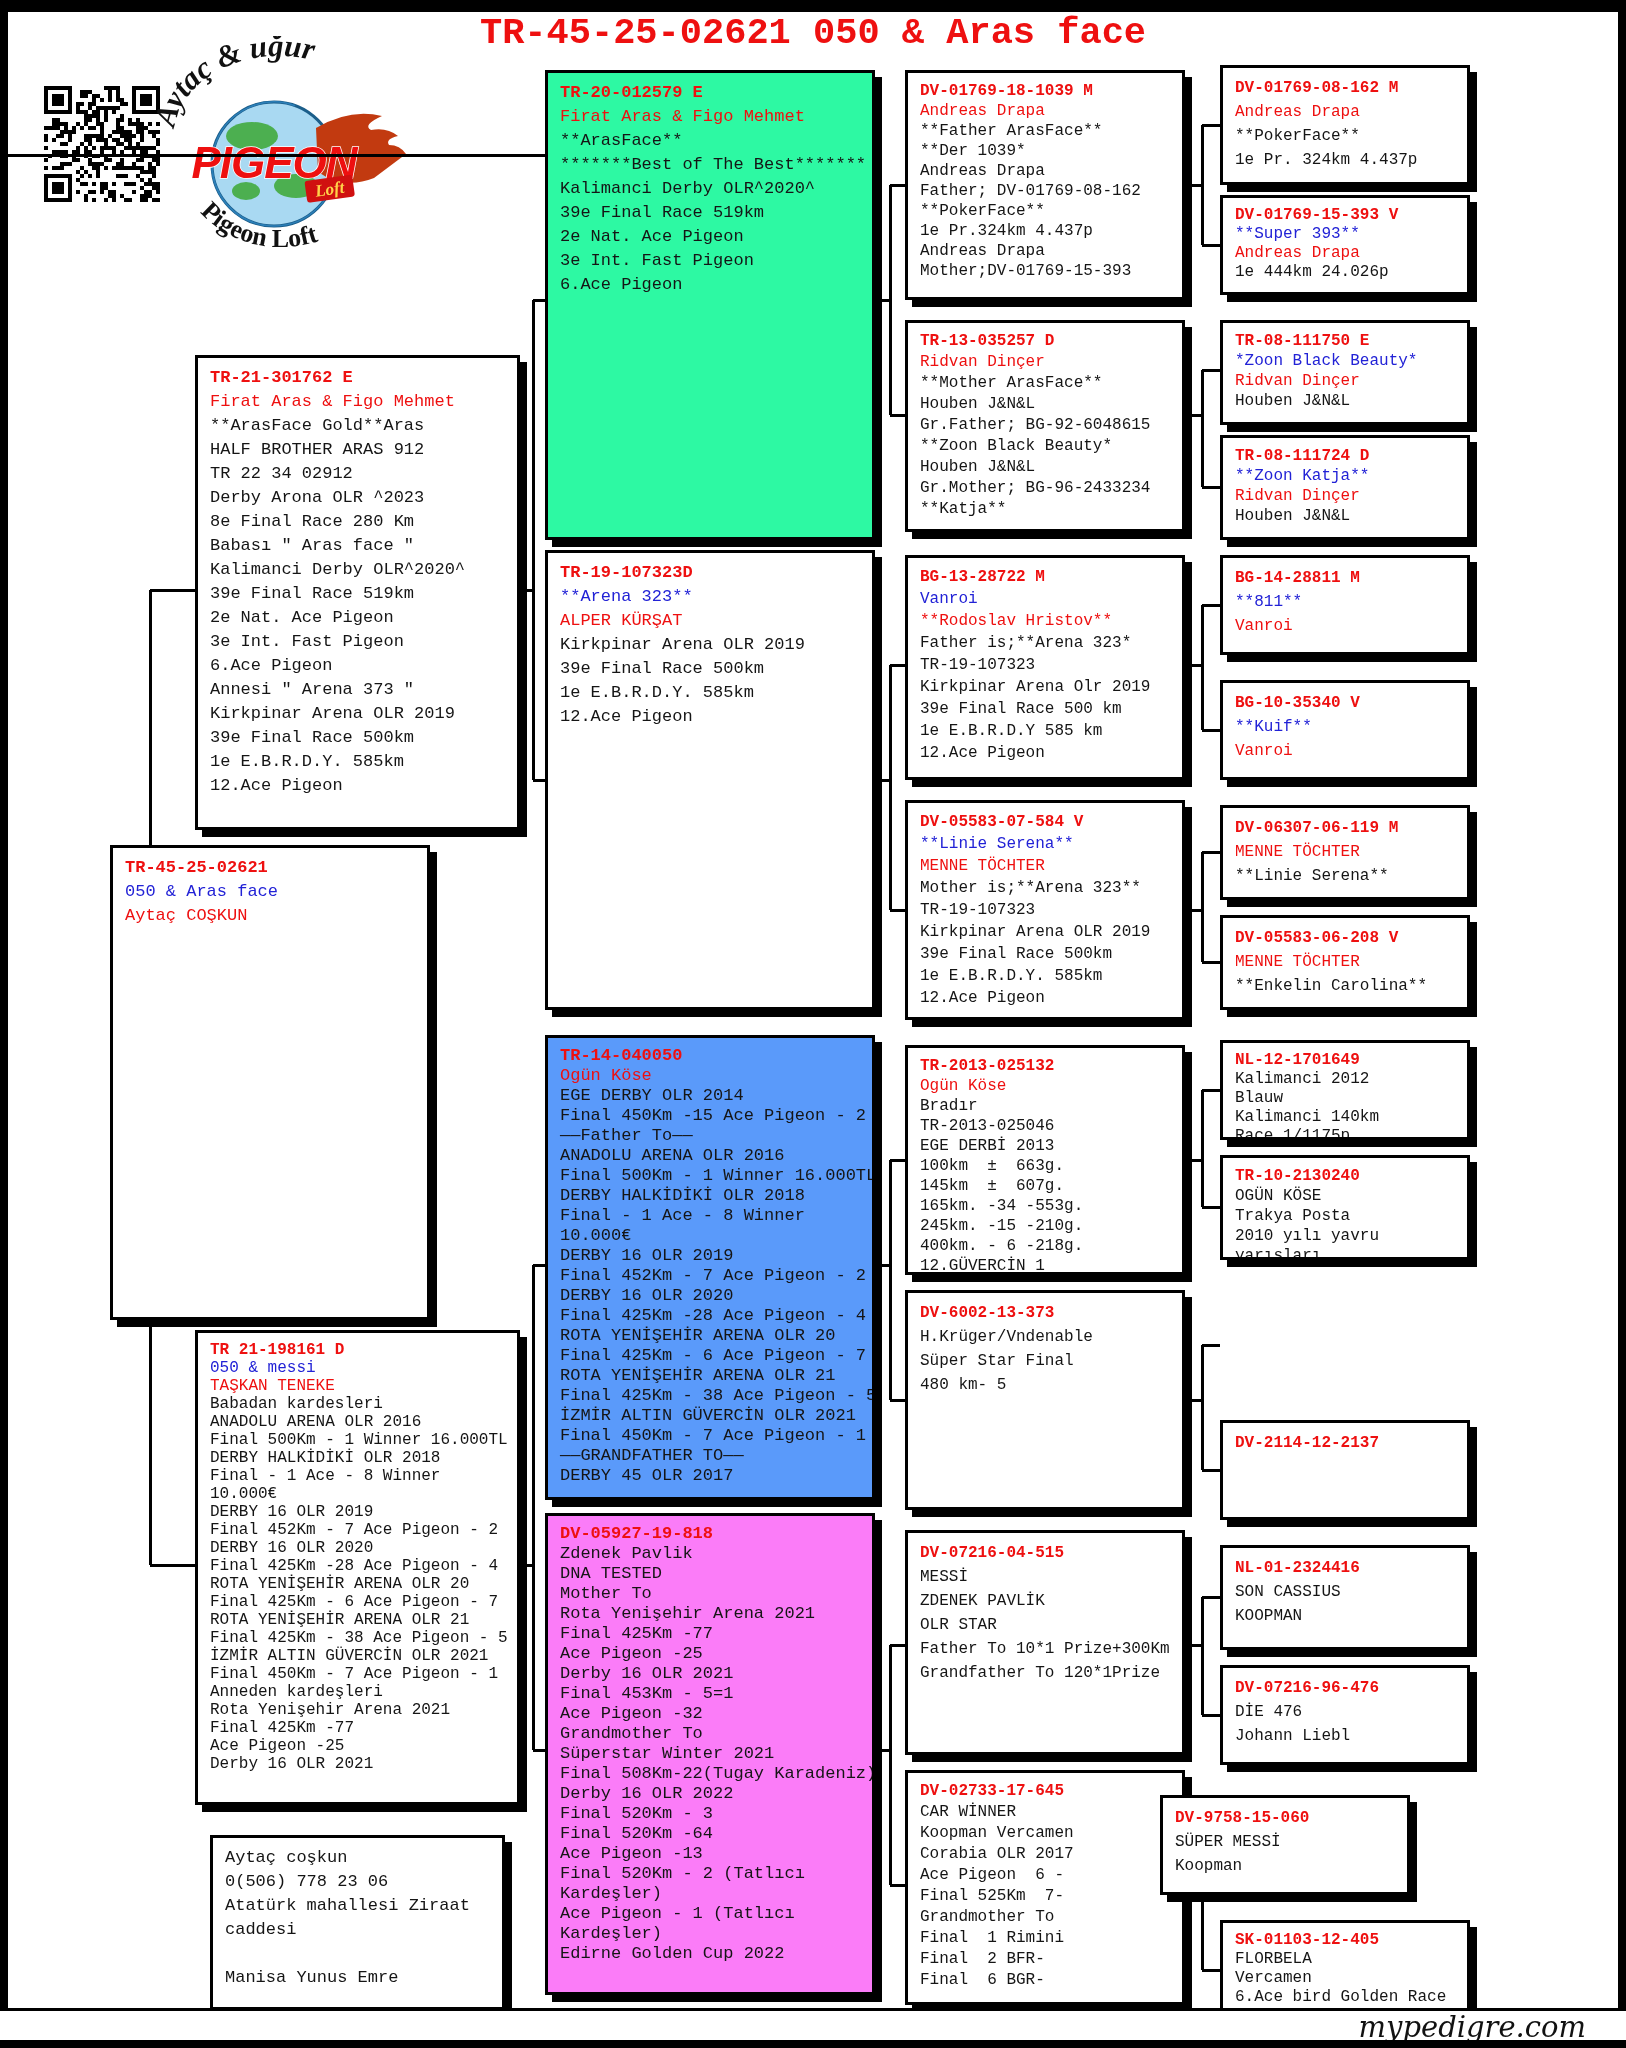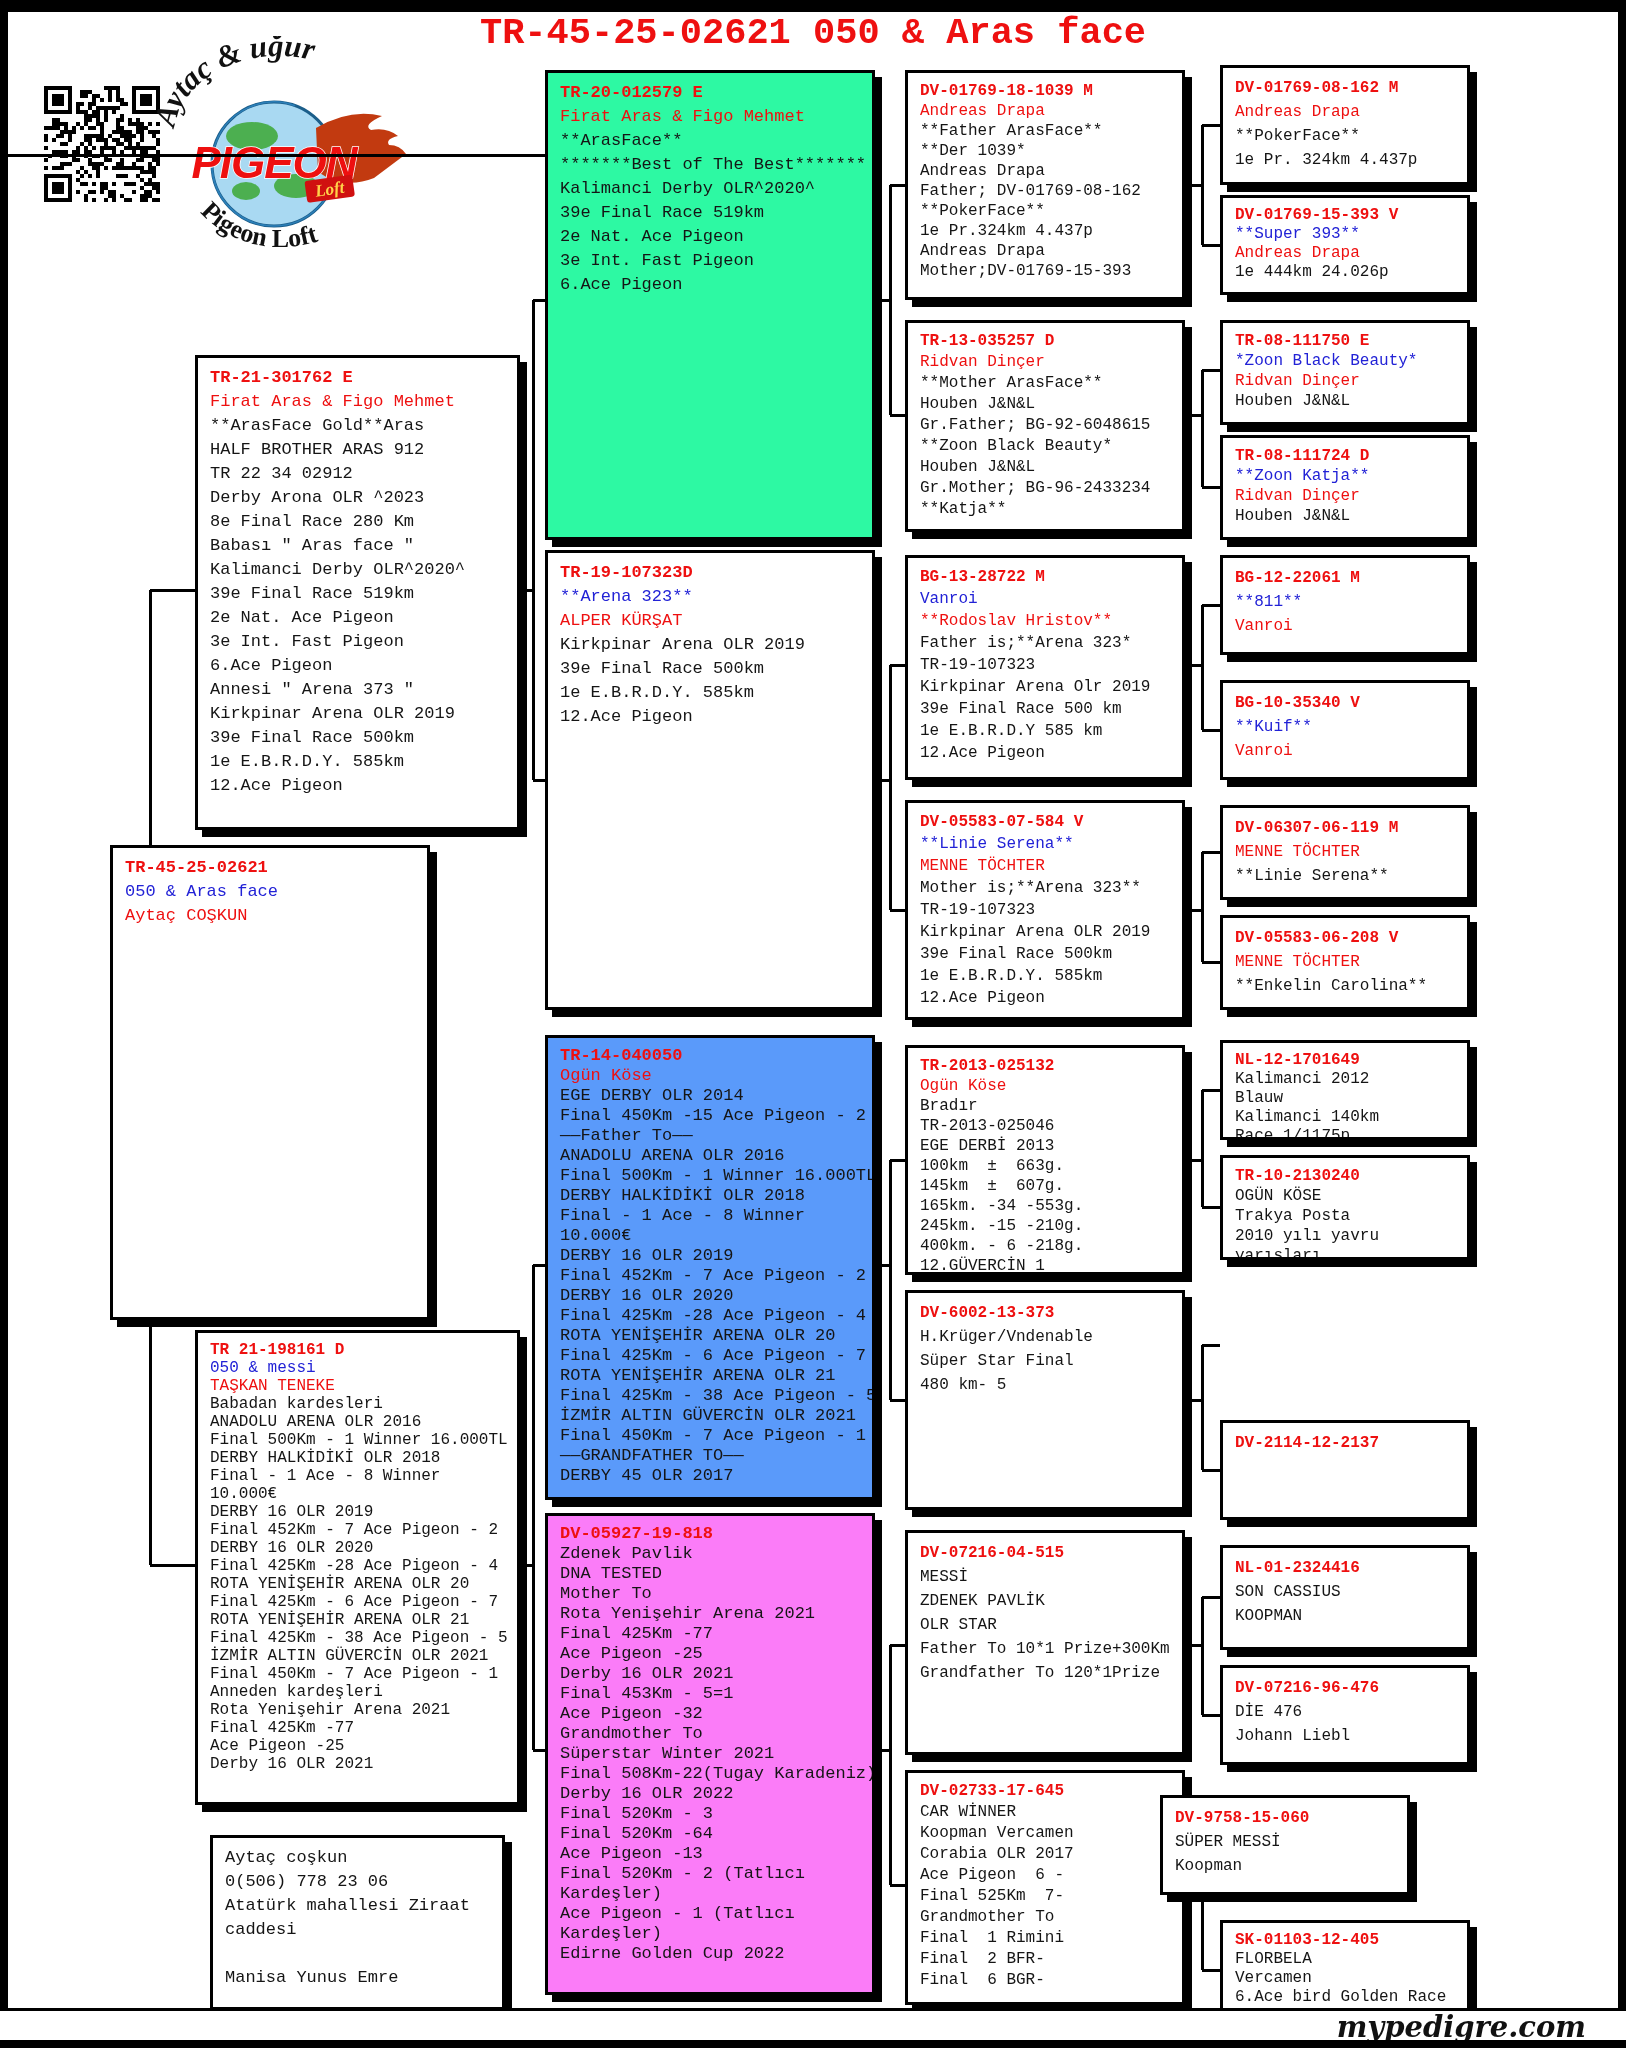--- a/index.html
+++ b/index.html
@@ -20,21 +20,21 @@
   #title{
     position:absolute;top:12px;left:50%;transform:translateX(-50%);
     font-size:37px;font-weight:bold;color:#ee1010;white-space:nowrap;margin:0;
   }
   #watermark-strip{
     position:absolute;left:0;top:2008px;width:1626px;height:32px;background:#fff;
     text-align:right;
   }
   #watermark-strip span{
     font-family:"DejaVu Serif","Liberation Serif",serif;
-    font-style:italic;font-weight:bold;font-size:29px;color:#111;
+    font-style:italic;font-weight:normal;font-size:29px;color:#111;
     padding-right:40px;line-height:32px;
   }
   #bottombar{position:absolute;left:0;top:2040px;width:1626px;height:8px;background:#000;}
   #qr{position:absolute;left:44px;top:86px;}
   #logo{position:absolute;left:156px;top:36px;}
 </style>
 </head>
 <body>
 
 <div id="canvas">
@@ -446,21 +446,21 @@
     <div class="pbox" style="left: 905px; top: 555px; width: 280px; height: 225px; font-size: 16px; line-height: 22px;"><span class="ln hdr" style="color: rgb(238, 16, 16);">BG-13-28722 M</span><span class="ln" style="color: rgb(34, 34, 214);">Vanroi</span><span class="ln" style="color: rgb(238, 16, 16);">**Rodoslav Hristov**</span><span class="ln" style="color: rgb(21, 21, 21);">Father is;**Arena 323*</span><span class="ln" style="color: rgb(21, 21, 21);">TR-19-107323</span><span class="ln" style="color: rgb(21, 21, 21);">Kirkpinar Arena Olr 2019</span><span class="ln" style="color: rgb(21, 21, 21);">39e Final Race 500 km</span><span class="ln" style="color: rgb(21, 21, 21);">1e E.B.R.D.Y 585 km</span><span class="ln" style="color: rgb(21, 21, 21);">12.Ace Pigeon</span></div>
     <div class="pbox" style="left: 905px; top: 800px; width: 280px; height: 220px; font-size: 16px; line-height: 22px;"><span class="ln hdr" style="color: rgb(238, 16, 16);">DV-05583-07-584 V</span><span class="ln" style="color: rgb(34, 34, 214);">**Linie Serena**</span><span class="ln" style="color: rgb(238, 16, 16);">MENNE TÖCHTER</span><span class="ln" style="color: rgb(21, 21, 21);">Mother is;**Arena 323**</span><span class="ln" style="color: rgb(21, 21, 21);">TR-19-107323</span><span class="ln" style="color: rgb(21, 21, 21);">Kirkpinar Arena OLR 2019</span><span class="ln" style="color: rgb(21, 21, 21);">39e Final Race 500km</span><span class="ln" style="color: rgb(21, 21, 21);">1e E.B.R.D.Y. 585km</span><span class="ln" style="color: rgb(21, 21, 21);">12.Ace Pigeon</span></div>
     <div class="pbox" style="left: 905px; top: 1045px; width: 280px; height: 230px; font-size: 16px; line-height: 20px;"><span class="ln hdr" style="color: rgb(238, 16, 16);">TR-2013-025132</span><span class="ln" style="color: rgb(238, 16, 16);">Ogün Köse</span><span class="ln" style="color: rgb(21, 21, 21);">Bradır</span><span class="ln" style="color: rgb(21, 21, 21);">TR-2013-025046</span><span class="ln" style="color: rgb(21, 21, 21);">EGE DERBİ 2013</span><span class="ln" style="color: rgb(21, 21, 21);">100km  ±  663g.</span><span class="ln" style="color: rgb(21, 21, 21);">145km  ±  607g.</span><span class="ln" style="color: rgb(21, 21, 21);">165km. -34 -553g.</span><span class="ln" style="color: rgb(21, 21, 21);">245km. -15 -210g.</span><span class="ln" style="color: rgb(21, 21, 21);">400km. - 6 -218g.</span><span class="ln" style="color: rgb(21, 21, 21);">12.GÜVERCİN 1</span></div>
     <div class="pbox" style="left: 905px; top: 1290px; width: 280px; height: 220px; font-size: 16px; line-height: 24px;"><span class="ln hdr" style="color: rgb(238, 16, 16);">DV-6002-13-373</span><span class="ln" style="color: rgb(21, 21, 21);">H.Krüger/Vndenable</span><span class="ln" style="color: rgb(21, 21, 21);">Süper Star Final</span><span class="ln" style="color: rgb(21, 21, 21);">480 km- 5</span></div>
     <div class="pbox" style="left: 905px; top: 1530px; width: 280px; height: 225px; font-size: 16px; line-height: 24px;"><span class="ln hdr" style="color: rgb(238, 16, 16);">DV-07216-04-515</span><span class="ln" style="color: rgb(21, 21, 21);">MESSİ</span><span class="ln" style="color: rgb(21, 21, 21);">ZDENEK PAVLİK</span><span class="ln" style="color: rgb(21, 21, 21);">OLR STAR</span><span class="ln" style="color: rgb(21, 21, 21);">Father To 10*1 Prize+300Km</span><span class="ln" style="color: rgb(21, 21, 21);">Grandfather To 120*1Prize</span></div>
     <div class="pbox" style="left: 905px; top: 1770px; width: 280px; height: 235px; font-size: 16px; line-height: 21px;"><span class="ln hdr" style="color: rgb(238, 16, 16);">DV-02733-17-645</span><span class="ln" style="color: rgb(21, 21, 21);">CAR WİNNER</span><span class="ln" style="color: rgb(21, 21, 21);">Koopman Vercamen</span><span class="ln" style="color: rgb(21, 21, 21);">Corabia OLR 2017</span><span class="ln" style="color: rgb(21, 21, 21);">Ace Pigeon  6 -</span><span class="ln" style="color: rgb(21, 21, 21);">Final 525Km  7-</span><span class="ln" style="color: rgb(21, 21, 21);">Grandmother To</span><span class="ln" style="color: rgb(21, 21, 21);">Final  1 Rimini</span><span class="ln" style="color: rgb(21, 21, 21);">Final  2 BFR-</span><span class="ln" style="color: rgb(21, 21, 21);">Final  6 BGR-</span></div>
     <div class="pbox" style="left: 1220px; top: 65px; width: 250px; height: 120px; font-size: 16px; line-height: 24px;"><span class="ln hdr" style="color: rgb(238, 16, 16);">DV-01769-08-162 M</span><span class="ln" style="color: rgb(238, 16, 16);">Andreas Drapa</span><span class="ln" style="color: rgb(21, 21, 21);">**PokerFace**</span><span class="ln" style="color: rgb(21, 21, 21);">1e Pr. 324km 4.437p</span></div>
     <div class="pbox" style="left: 1220px; top: 195px; width: 250px; height: 100px; font-size: 16px; line-height: 19px;"><span class="ln hdr" style="color: rgb(238, 16, 16);">DV-01769-15-393 V</span><span class="ln" style="color: rgb(34, 34, 214);">**Super 393**</span><span class="ln" style="color: rgb(238, 16, 16);">Andreas Drapa</span><span class="ln" style="color: rgb(21, 21, 21);">1e 444km 24.026p</span></div>
     <div class="pbox" style="left: 1220px; top: 320px; width: 250px; height: 105px; font-size: 16px; line-height: 20px;"><span class="ln hdr" style="color: rgb(238, 16, 16);">TR-08-111750 E</span><span class="ln" style="color: rgb(34, 34, 214);">*Zoon Black Beauty*</span><span class="ln" style="color: rgb(238, 16, 16);">Ridvan Dinçer</span><span class="ln" style="color: rgb(21, 21, 21);">Houben J&amp;N&amp;L</span></div>
     <div class="pbox" style="left: 1220px; top: 435px; width: 250px; height: 105px; font-size: 16px; line-height: 20px;"><span class="ln hdr" style="color: rgb(238, 16, 16);">TR-08-111724 D</span><span class="ln" style="color: rgb(34, 34, 214);">**Zoon Katja**</span><span class="ln" style="color: rgb(238, 16, 16);">Ridvan Dinçer</span><span class="ln" style="color: rgb(21, 21, 21);">Houben J&amp;N&amp;L</span></div>
-    <div class="pbox" style="left: 1220px; top: 555px; width: 250px; height: 100px; font-size: 16px; line-height: 24px;"><span class="ln hdr" style="color: rgb(238, 16, 16);">BG-12-22061 M</span><span class="ln" style="color: rgb(34, 34, 214);">**811**</span><span class="ln" style="color: rgb(238, 16, 16);">Vanroi</span></div>
+    <div class="pbox" style="left: 1220px; top: 555px; width: 250px; height: 100px; font-size: 16px; line-height: 24px;"><span class="ln hdr" style="color: rgb(238, 16, 16);">BG-14-28811 M</span><span class="ln" style="color: rgb(34, 34, 214);">**811**</span><span class="ln" style="color: rgb(238, 16, 16);">Vanroi</span></div>
     <div class="pbox" style="left: 1220px; top: 680px; width: 250px; height: 100px; font-size: 16px; line-height: 24px;"><span class="ln hdr" style="color: rgb(238, 16, 16);">BG-10-35340 V</span><span class="ln" style="color: rgb(34, 34, 214);">**Kuif**</span><span class="ln" style="color: rgb(238, 16, 16);">Vanroi</span></div>
     <div class="pbox" style="left: 1220px; top: 805px; width: 250px; height: 95px; font-size: 16px; line-height: 24px;"><span class="ln hdr" style="color: rgb(238, 16, 16);">DV-06307-06-119 M</span><span class="ln" style="color: rgb(238, 16, 16);">MENNE TÖCHTER</span><span class="ln" style="color: rgb(21, 21, 21);">**Linie Serena**</span></div>
     <div class="pbox" style="left: 1220px; top: 915px; width: 250px; height: 95px; font-size: 16px; line-height: 24px;"><span class="ln hdr" style="color: rgb(238, 16, 16);">DV-05583-06-208 V</span><span class="ln" style="color: rgb(238, 16, 16);">MENNE TÖCHTER</span><span class="ln" style="color: rgb(21, 21, 21);">**Enkelin Carolina**</span></div>
     <div class="pbox" style="left: 1220px; top: 1040px; width: 250px; height: 100px; font-size: 16px; line-height: 19px;"><span class="ln hdr" style="color: rgb(238, 16, 16);">NL-12-1701649</span><span class="ln" style="color: rgb(21, 21, 21);">Kalimanci 2012</span><span class="ln" style="color: rgb(21, 21, 21);">Blauw</span><span class="ln" style="color: rgb(21, 21, 21);">Kalimanci 140km</span><span class="ln" style="color: rgb(21, 21, 21);">Race 1/1175p</span></div>
     <div class="pbox" style="left: 1220px; top: 1155px; width: 250px; height: 105px; font-size: 16px; line-height: 20px;"><span class="ln hdr" style="color: rgb(238, 16, 16);">TR-10-2130240</span><span class="ln" style="color: rgb(21, 21, 21);">OGÜN KÖSE</span><span class="ln" style="color: rgb(21, 21, 21);">Trakya Posta</span><span class="ln" style="color: rgb(21, 21, 21);">2010 yılı yavru</span><span class="ln" style="color: rgb(21, 21, 21);">yarışları</span></div>
     <div class="pbox" style="left: 1220px; top: 1420px; width: 250px; height: 100px; font-size: 16px; line-height: 24px;"><span class="ln hdr" style="color: rgb(238, 16, 16);">DV-2114-12-2137</span></div>
     <div class="pbox" style="left: 1220px; top: 1545px; width: 250px; height: 105px; font-size: 16px; line-height: 24px;"><span class="ln hdr" style="color: rgb(238, 16, 16);">NL-01-2324416</span><span class="ln" style="color: rgb(21, 21, 21);">SON CASSIUS</span><span class="ln" style="color: rgb(21, 21, 21);">KOOPMAN</span></div>
     <div class="pbox" style="left: 1220px; top: 1665px; width: 250px; height: 100px; font-size: 16px; line-height: 24px;"><span class="ln hdr" style="color: rgb(238, 16, 16);">DV-07216-96-476</span><span class="ln" style="color: rgb(21, 21, 21);">DİE 476</span><span class="ln" style="color: rgb(21, 21, 21);">Johann Liebl</span></div>
     <div class="pbox" style="left: 1160px; top: 1795px; width: 250px; height: 100px; font-size: 16px; line-height: 24px;"><span class="ln hdr" style="color: rgb(238, 16, 16);">DV-9758-15-060</span><span class="ln" style="color: rgb(21, 21, 21);">SÜPER MESSİ</span><span class="ln" style="color: rgb(21, 21, 21);">Koopman</span></div>
     <div class="pbox" style="left: 1220px; top: 1920px; width: 250px; height: 100px; font-size: 16px; line-height: 19px;"><span class="ln hdr" style="color: rgb(238, 16, 16);">SK-01103-12-405</span><span class="ln" style="color: rgb(21, 21, 21);">FLORBELA</span><span class="ln" style="color: rgb(21, 21, 21);">Vercamen</span><span class="ln" style="color: rgb(21, 21, 21);">6.Ace bird Golden Race</span><span class="ln" style="color: rgb(21, 21, 21);">Algarve</span></div>

